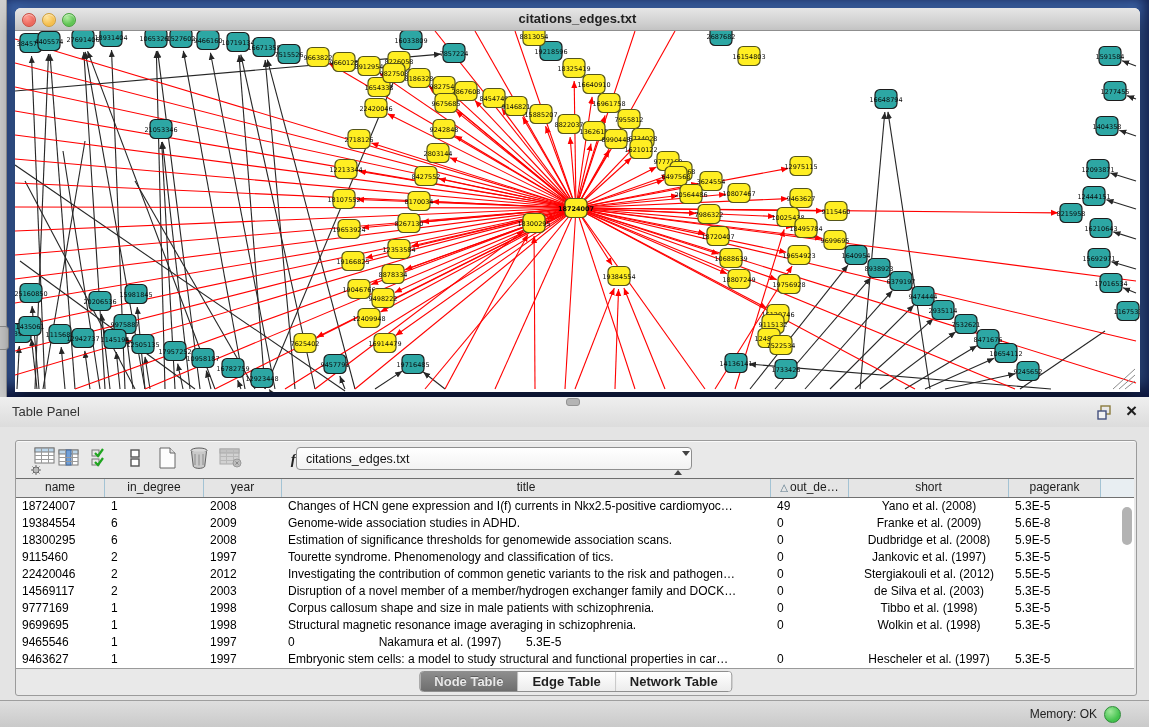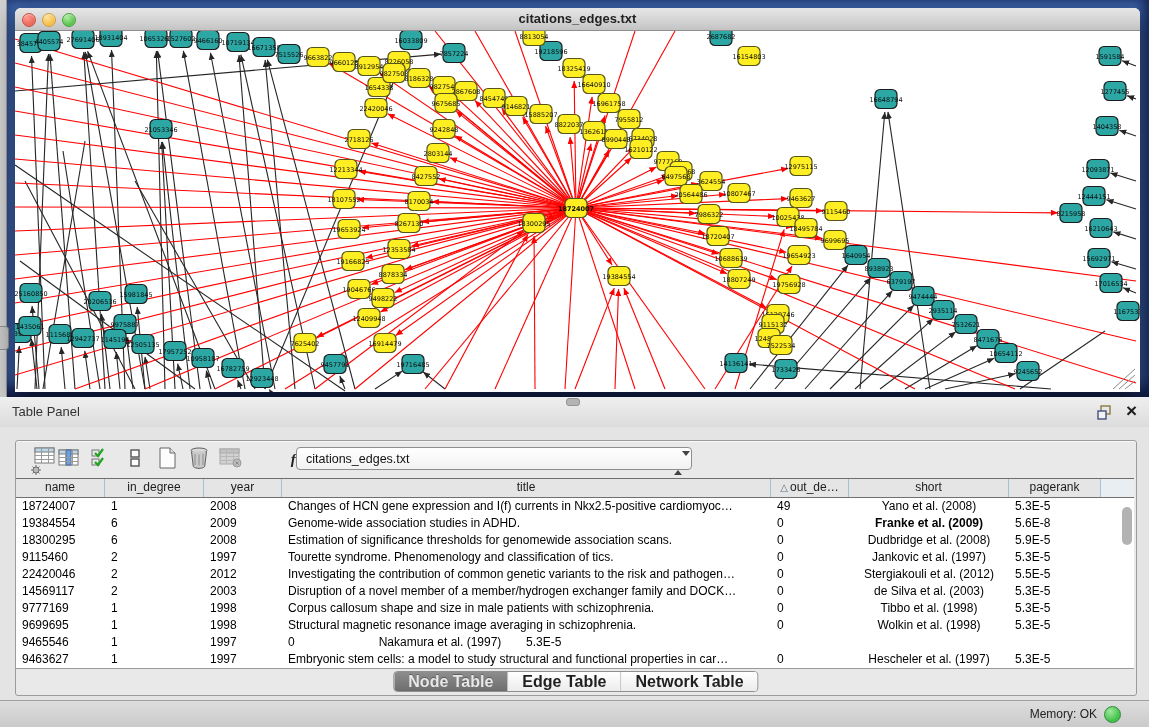--- a/index.html
+++ b/index.html
@@ -48,21 +48,21 @@
   .th:last-child{border-right:none;background:#e8eef2;}
   .sort-tri{font-family:"DejaVu Sans",sans-serif;font-size:10px;color:#5a788a;margin-right:2px;}
   .tr{display:flex;height:17px;}
   .td{box-sizing:border-box;font-size:12px;color:#000;line-height:16.5px;padding-left:6px;overflow:hidden;white-space:nowrap;}
   .td.center{text-align:center;padding-left:0;}
   .vscroll{position:absolute;right:4px;top:66px;width:10px;height:38px;border-radius:5px;background:#b3b3b3;}
   
   .tabs-strip{position:absolute;left:0;bottom:0;width:100%;height:28px;}
   .seg{position:absolute;left:50%;transform:translateX(-50%);top:4px;display:flex;height:19px;
        border:1px solid #8f8f8f;border-radius:4px;overflow:hidden;background:#fff;}
-  .seg button{border:none;margin:0;font-family:"Liberation Sans",sans-serif;font-size:16px;font-weight:bold;
+  .seg button{border:none;margin:0;font-family:"Liberation Sans",sans-serif;font-size:13px;font-weight:bold;
        background:linear-gradient(#ffffff,#ececec);color:#1f1f1f;padding:0 14px;border-right:1px solid #b5b5b5;line-height:19px;}
   .seg button:last-child{border-right:none;}
   .seg button.sel{background:linear-gradient(#8d8d8d,#6e6e6e);color:#e9e9e9;text-shadow:0 -1px 0 rgba(0,0,0,.3);}
   
   .statusbar{position:absolute;left:0;top:700px;width:1149px;height:27px;background:linear-gradient(#dedede,#c9c9c9);border-top:1px solid #9e9e9e;}
   .mem-label{position:absolute;right:52px;top:6px;font-size:12px;color:#222;}
   .mem-dot{position:absolute;right:28px;top:5px;width:15px;height:15px;border-radius:50%;
            background:radial-gradient(circle at 35% 30%,#9fe89a,#44c34e 65%);border:1px solid #2f8c3a;}
 </style>
 </head>
@@ -829,21 +829,21 @@
               <div class="td" style="width: 78px;">49</div>
               <div class="td center" style="width: 160px;">Yano et al. (2008)</div>
               <div class="td" style="width: 92px;">5.3E-5</div>
             </div>
             <div class="tr">
               <div class="td" style="width: 89px;">19384554</div>
               <div class="td" style="width: 99px;">6</div>
               <div class="td" style="width: 78px;">2009</div>
               <div class="td" style="width: 489px;">Genome-wide association studies in ADHD.</div>
               <div class="td" style="width: 78px;">0</div>
-              <div class="td center" style="width: 160px; font-weight: bold;">Franke et al. (2009)</div>
+              <div class="td center" style="width: 160px;">Franke et al. (2009)</div>
               <div class="td" style="width: 92px;">5.6E-8</div>
             </div>
             <div class="tr">
               <div class="td" style="width: 89px;">18300295</div>
               <div class="td" style="width: 99px;">6</div>
               <div class="td" style="width: 78px;">2008</div>
               <div class="td" style="width: 489px;">Estimation of significance thresholds for genomewide association scans.</div>
               <div class="td" style="width: 78px;">0</div>
               <div class="td center" style="width: 160px;">Dudbridge et al. (2008)</div>
               <div class="td" style="width: 92px;">5.9E-5</div>

